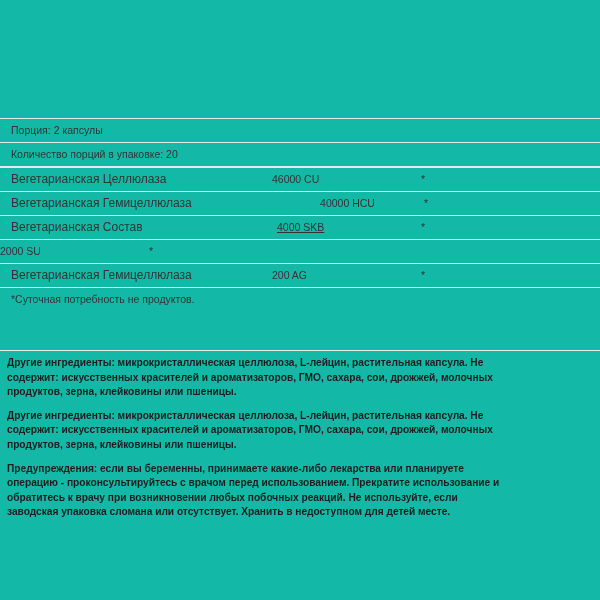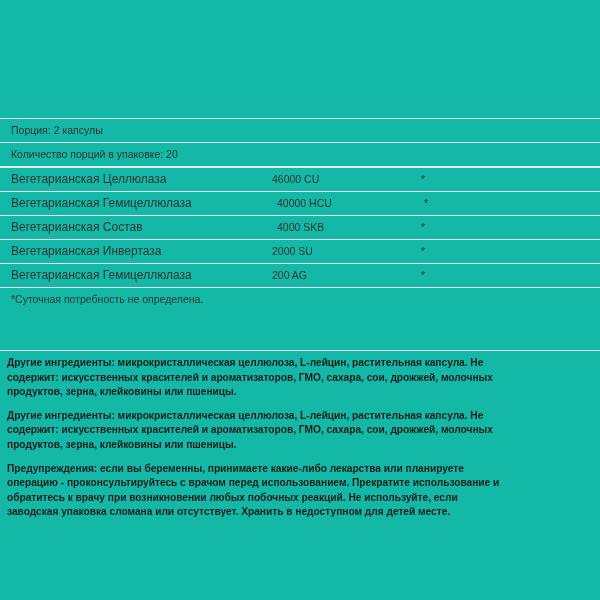--- a/index.html
+++ b/index.html
@@ -85,22 +85,22 @@
     font-size: 10.5px;
     line-height: 13px;
     color: #333333;
     white-space: nowrap;
   }
 
   
   .hdrrow .cell-name { }
   .hdrrow .cell-amount { }
   .hdrrow .cell-dv { }
-  .indent-2 { padding-left: 5px; }
-  .indent-3 { padding-left: 5px; }
+  .indent-2 { padding-left: 5px; text-align: center; }
+  .indent-3 { padding-left: 5px; text-decoration: underline; }
   .indent-0 { padding-left: 0px; }
 
   .dv-0 { padding-left: 3px; }
   .dv-1 { padding-left: 6px; }
   .dv-2 { padding-left: 3px; }
 
   .footnote {
     padding-left: 11px;
     font-size: 10.5px;
     line-height: 13px;
@@ -183,36 +183,35 @@
 
     <div class="srow">
       <span class="cell-name">Вегетарианская Состав</span>
       <span class="cell-amount indent-3">4000 SKB</span>
       <span class="cell-dv dv-2">*</span>
     </div>
 
     <div class="rule"></div>
 
     <div class="srow">
-      <span class="cell-name">Вегетарианская Инвертаза</span>
       <span class="cell-amount indent-0">2000 SU</span>
       <span class="cell-dv dv-0">*</span>
     </div>
 
     <div class="rule"></div>
 
     <div class="srow">
       <span class="cell-name">Вегетарианская Гемицеллюлаза</span>
       <span class="cell-amount indent-0">200 AG</span>
       <span class="cell-dv dv-0">*</span>
     </div>
 
     <div class="rule"></div>
 
-    <div class="footnote">*Суточная потребность не определена.</div>
+    <div class="footnote">*Суточная потребность не продуктов.</div>
 
   </div>
 
   <div class="lower-rule"></div>
 
   <div class="disclaimers">
     <p class="disc-para">Другие ингредиенты: микрокристаллическая целлюлоза, L-лейцин, растительная капсула. Не содержит: искусственных красителей и ароматизаторов, ГМО, сахара, сои, дрожжей, молочных продуктов, зерна, клейковины или пшеницы.</p>
     <p class="disc-para">Другие ингредиенты: микрокристаллическая целлюлоза, L-лейцин, растительная капсула. Не содержит: искусственных красителей и ароматизаторов, ГМО, сахара, сои, дрожжей, молочных продуктов, зерна, клейковины или пшеницы.</p>
     <p class="disc-para">Предупреждения: если вы беременны, принимаете какие-либо лекарства или планируете операцию - проконсультируйтесь с врачом перед использованием. Прекратите использование и обратитесь к врачу при возникновении любых побочных реакций. Не используйте, если заводская упаковка сломана или отсутствует. Хранить в недоступном для детей месте.</p>
   </div>

